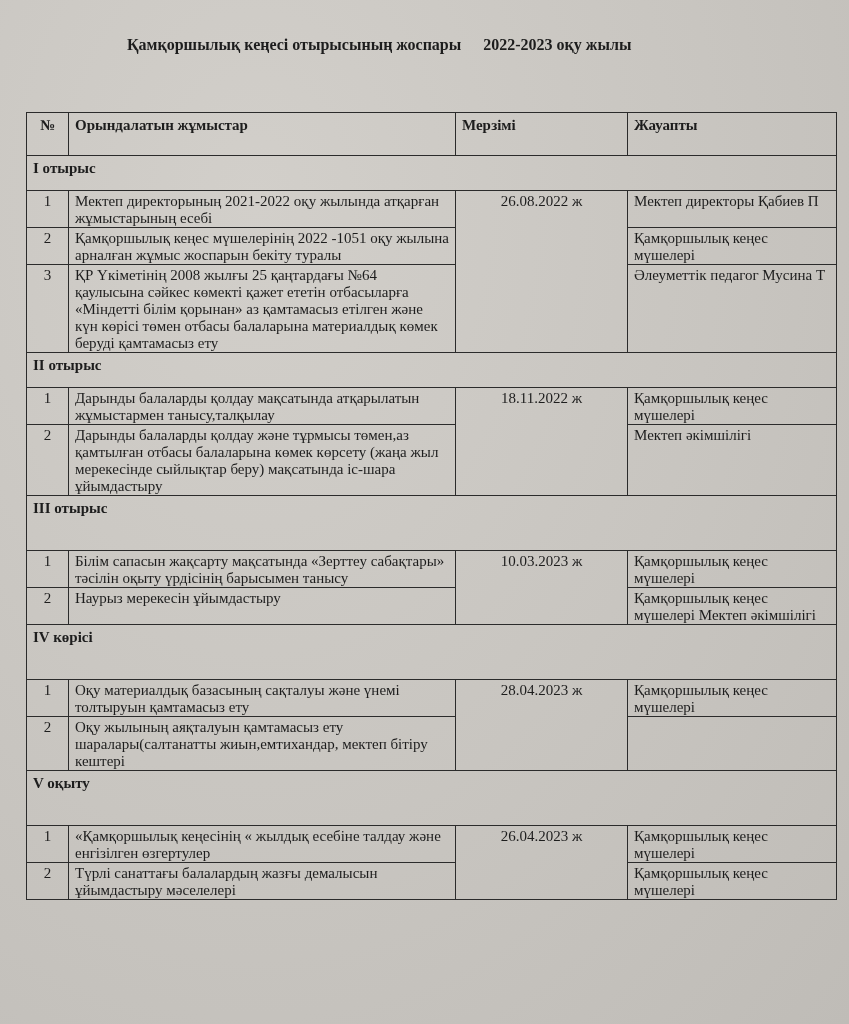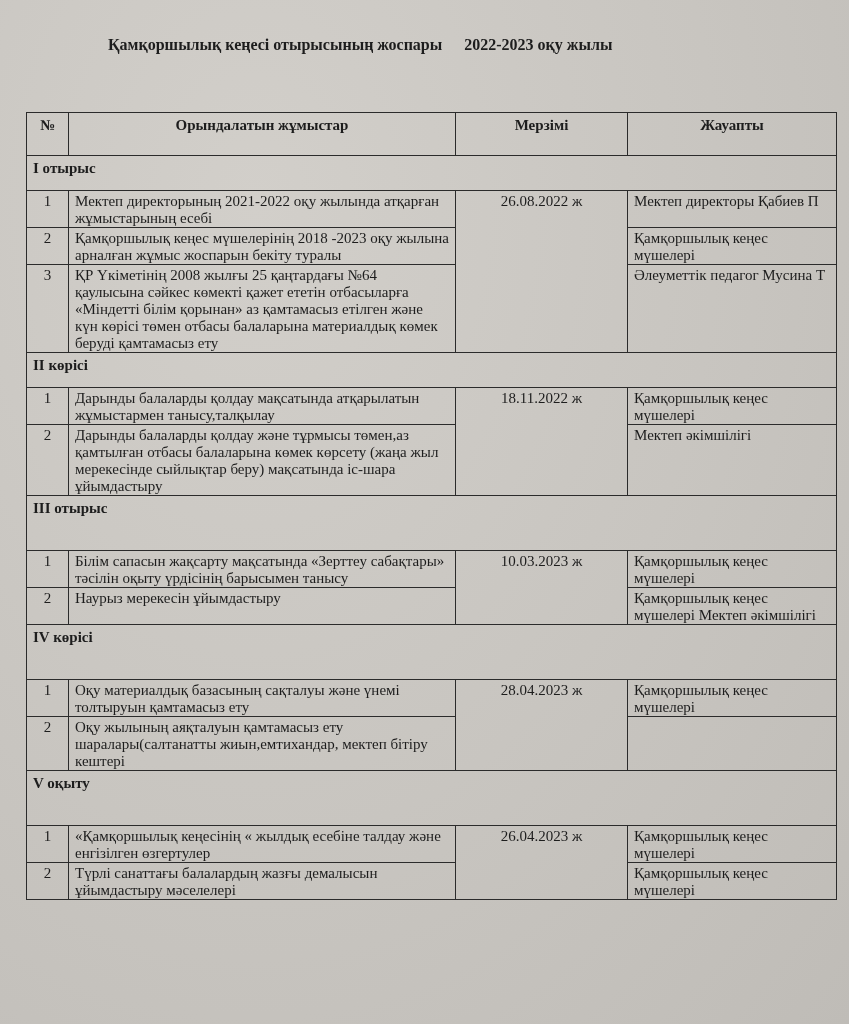--- a/index.html
+++ b/index.html
@@ -5,38 +5,38 @@
     html, body { margin: 0; padding: 0; }
     body {
       width: 849px; height: 1024px; overflow: hidden;
       background: #c9c6c1;
       background-image: radial-gradient(ellipse at 30% 20%, #d2cfca 0%, #c8c5c0 55%, #bfbcb7 100%);
       font-family: "Liberation Serif", "DejaVu Serif", serif;
       color: #1d1d1d;
       position: relative;
     }
     .title {
-      position: absolute; left: 108px; top: 36px;
+      position: absolute; left: 127px; top: 36px;
       font-weight: bold; font-size: 16px; letter-spacing: 0;
       white-space: pre;
     }
     .title span.year { margin-left: 22px; }
     table.plan {
       position: absolute; left: 26px; top: 112px;
       width: 810px;
       border-collapse: collapse;
       table-layout: fixed;
       font-size: 15px; line-height: 17px;
     }
     table.plan td, table.plan th {
       border: 1.4px solid #2b2b2b;
       vertical-align: top;
       padding: 2px 6px 0 6px;
     }
-    th { font-weight: bold; text-align: center; height: 38px; padding-top: 4px !important; font-size: 15px; }
+    th { font-weight: bold; text-align: left; height: 38px; padding-top: 4px !important; font-size: 15px; }
     th.num { text-align: center; }
     td.num { text-align: center; }
     td.date { text-align: center; margin-top: 42px; }
     tr.session td {
       text-align: left; font-weight: bold; height: 30px;
       padding-top: 4px;
     }
     tr.session.tall td { height: 50px; }
   </style>
 </head>
@@ -64,30 +64,30 @@
         <td colspan="4">I отырыс</td>
       </tr>
       <tr>
         <td class="num">1</td>
         <td>Мектеп директорының 2021-2022 оқу жылында атқарған жұмыстарының есебі</td>
         <td class="date" rowspan="3">26.08.2022 ж</td>
         <td>Мектеп директоры Қабиев П</td>
       </tr>
       <tr>
         <td class="num">2</td>
-        <td>Қамқоршылық кеңес мүшелерінің 2018 -2023 оқу жылына арналған жұмыс жоспарын бекіту туралы</td>
+        <td>Қамқоршылық кеңес мүшелерінің 2022 -1051 оқу жылына арналған жұмыс жоспарын бекіту туралы</td>
         <td>Қамқоршылық кеңес мүшелері</td>
       </tr>
       <tr>
         <td class="num">3</td>
         <td> ҚР Үкіметінің 2008 жылғы 25 қаңтардағы №64 қаулысына сәйкес көмекті қажет ететін отбасыларға «Міндетті білім қорынан»  аз қамтамасыз етілген және күн көрісі төмен отбасы балаларына материалдық көмек беруді қамтамасыз ету</td>
         <td>Әлеуметтік педагог Мусина Т</td>
       </tr>
       <tr class="session">
-        <td colspan="4">II көрісі</td>
+        <td colspan="4">II отырыс</td>
       </tr>
       <tr>
         <td class="num">1</td>
         <td>Дарынды балаларды қолдау мақсатында атқарылатын жұмыстармен танысу,талқылау</td>
         <td class="date" rowspan="2">18.11.2022 ж</td>
         <td>Қамқоршылық кеңес мүшелері</td>
       </tr>
       <tr>
         <td class="num">2</td>
         <td>Дарынды балаларды қолдау және тұрмысы төмен,аз қамтылған отбасы балаларына көмек көрсету (жаңа жыл мерекесінде сыйлықтар беру) мақсатында іс-шара ұйымдастыру</td>

